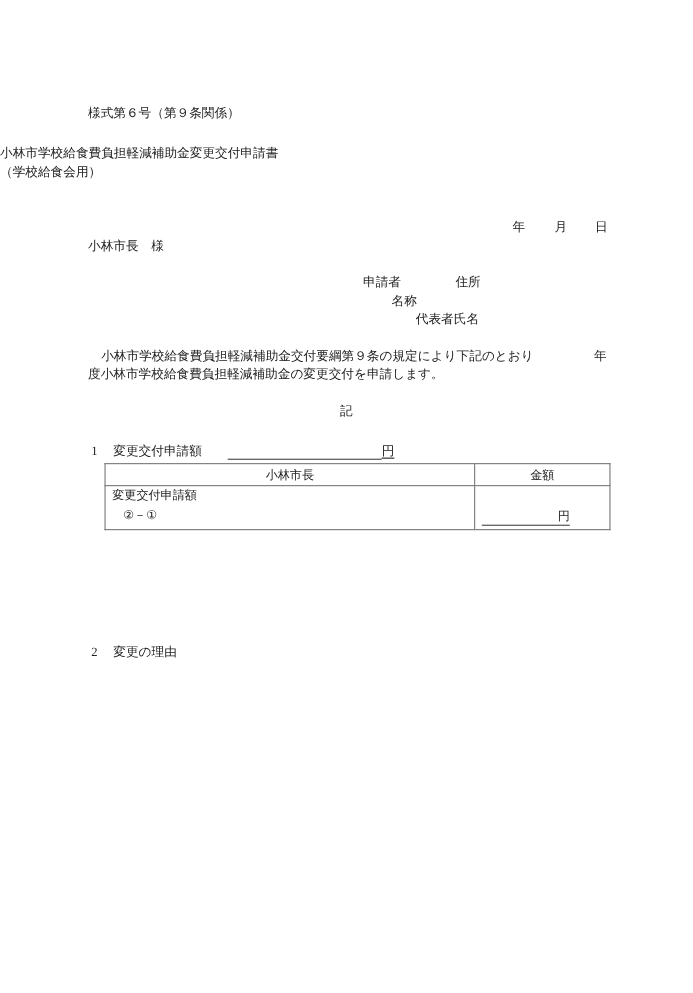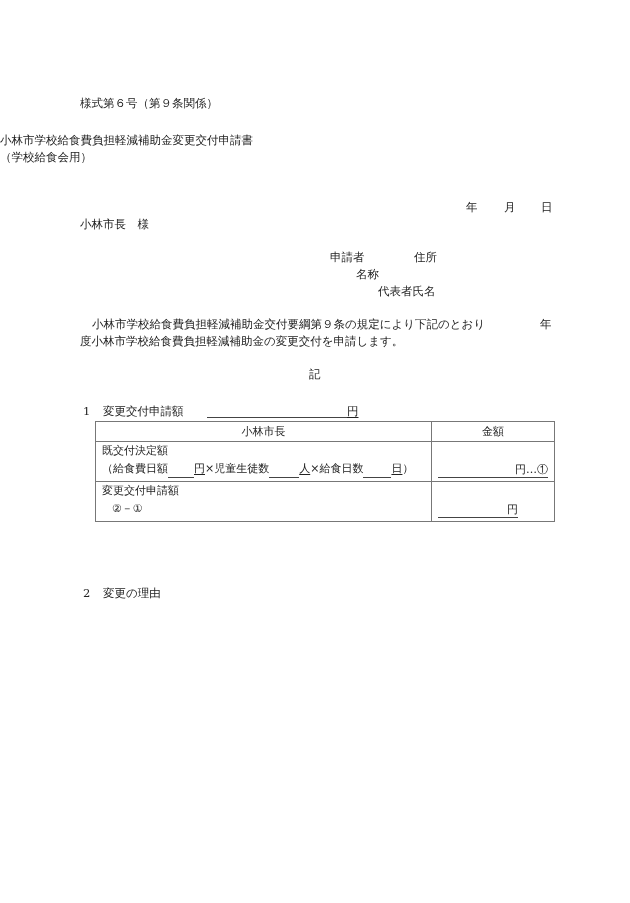--- a/index.html
+++ b/index.html
@@ -1,18 +1,18 @@
 <!DOCTYPE html>
 <html><head>
 <meta charset="utf-8">
 <style>
   html, body { margin:0; padding:0; background:#ffffff; }
   body { width:630px; height:903px; position:relative; overflow:hidden;
          font-family:"DejaVu Serif","Liberation Serif",serif; color:#222; font-size:11.5px; }
-  .abs { position:absolute; white-space:nowrap; line-height:14px; }
+  .abs { position:absolute; white-space:nowrap; line-height:14px;font-family:Liberation Serif, serif; }
   .title { left:0; width:630px; text-align:left; }
   .u { text-decoration:underline; text-underline-offset:2px; }
   .ublank { display:inline-block; border-bottom:1px solid #444; height:12px; vertical-align:bottom; }
   table.calc { position:absolute; left:95px; top:421px; width:460px; border-collapse:collapse; }
   table.calc td { border:1px solid #777; padding:0 6px; vertical-align:top; font-size:11px; line-height:18px; }
   table.calc td.hdr { text-align:center; height:19px; line-height:19px; }
   table.calc tr.row td { height:39px; }
   .amt { text-align:right; }
   .amtline { display:inline-block; border-bottom:1px solid #444; width:110px; text-align:right; margin-top:20px; line-height:15px; }
 </style>
@@ -52,31 +52,20 @@
       <col style="width:340px">
       <col style="width:120px">
     </colgroup>
   <tbody>
       <tr>
     <td class="hdr">小林市長</td>
     <td class="hdr">金額</td>
   </tr>
   <tr class="row">
     <td>
-      <div>既交付決定額</div>
-      <div>
-        <span>（給食費日額</span><span class="ublank" style="width:26px;"></span><span class="u">円</span><span>×児童生徒数</span><span class="ublank" style="width:30px;"></span><span class="u">人</span><span>×給食日数</span><span class="ublank" style="width:28px;"></span><span class="u">日</span><span>）</span>
-      </div>
-    </td>
-    <td class="amt">
-      <span class="amtline"><span>円</span><span>…①</span></span>
-    </td>
-  </tr>
-  <tr class="row">
-    <td>
       <div>変更交付申請額</div>
       <div style="padding-left:10px;">②－①</div>
     </td>
     <td class="amt">
       <span class="amtline" style="width:80px; margin-right:30px;"><span>円</span></span>
     </td>
   </tr>
 </tbody>
   </table>
 

